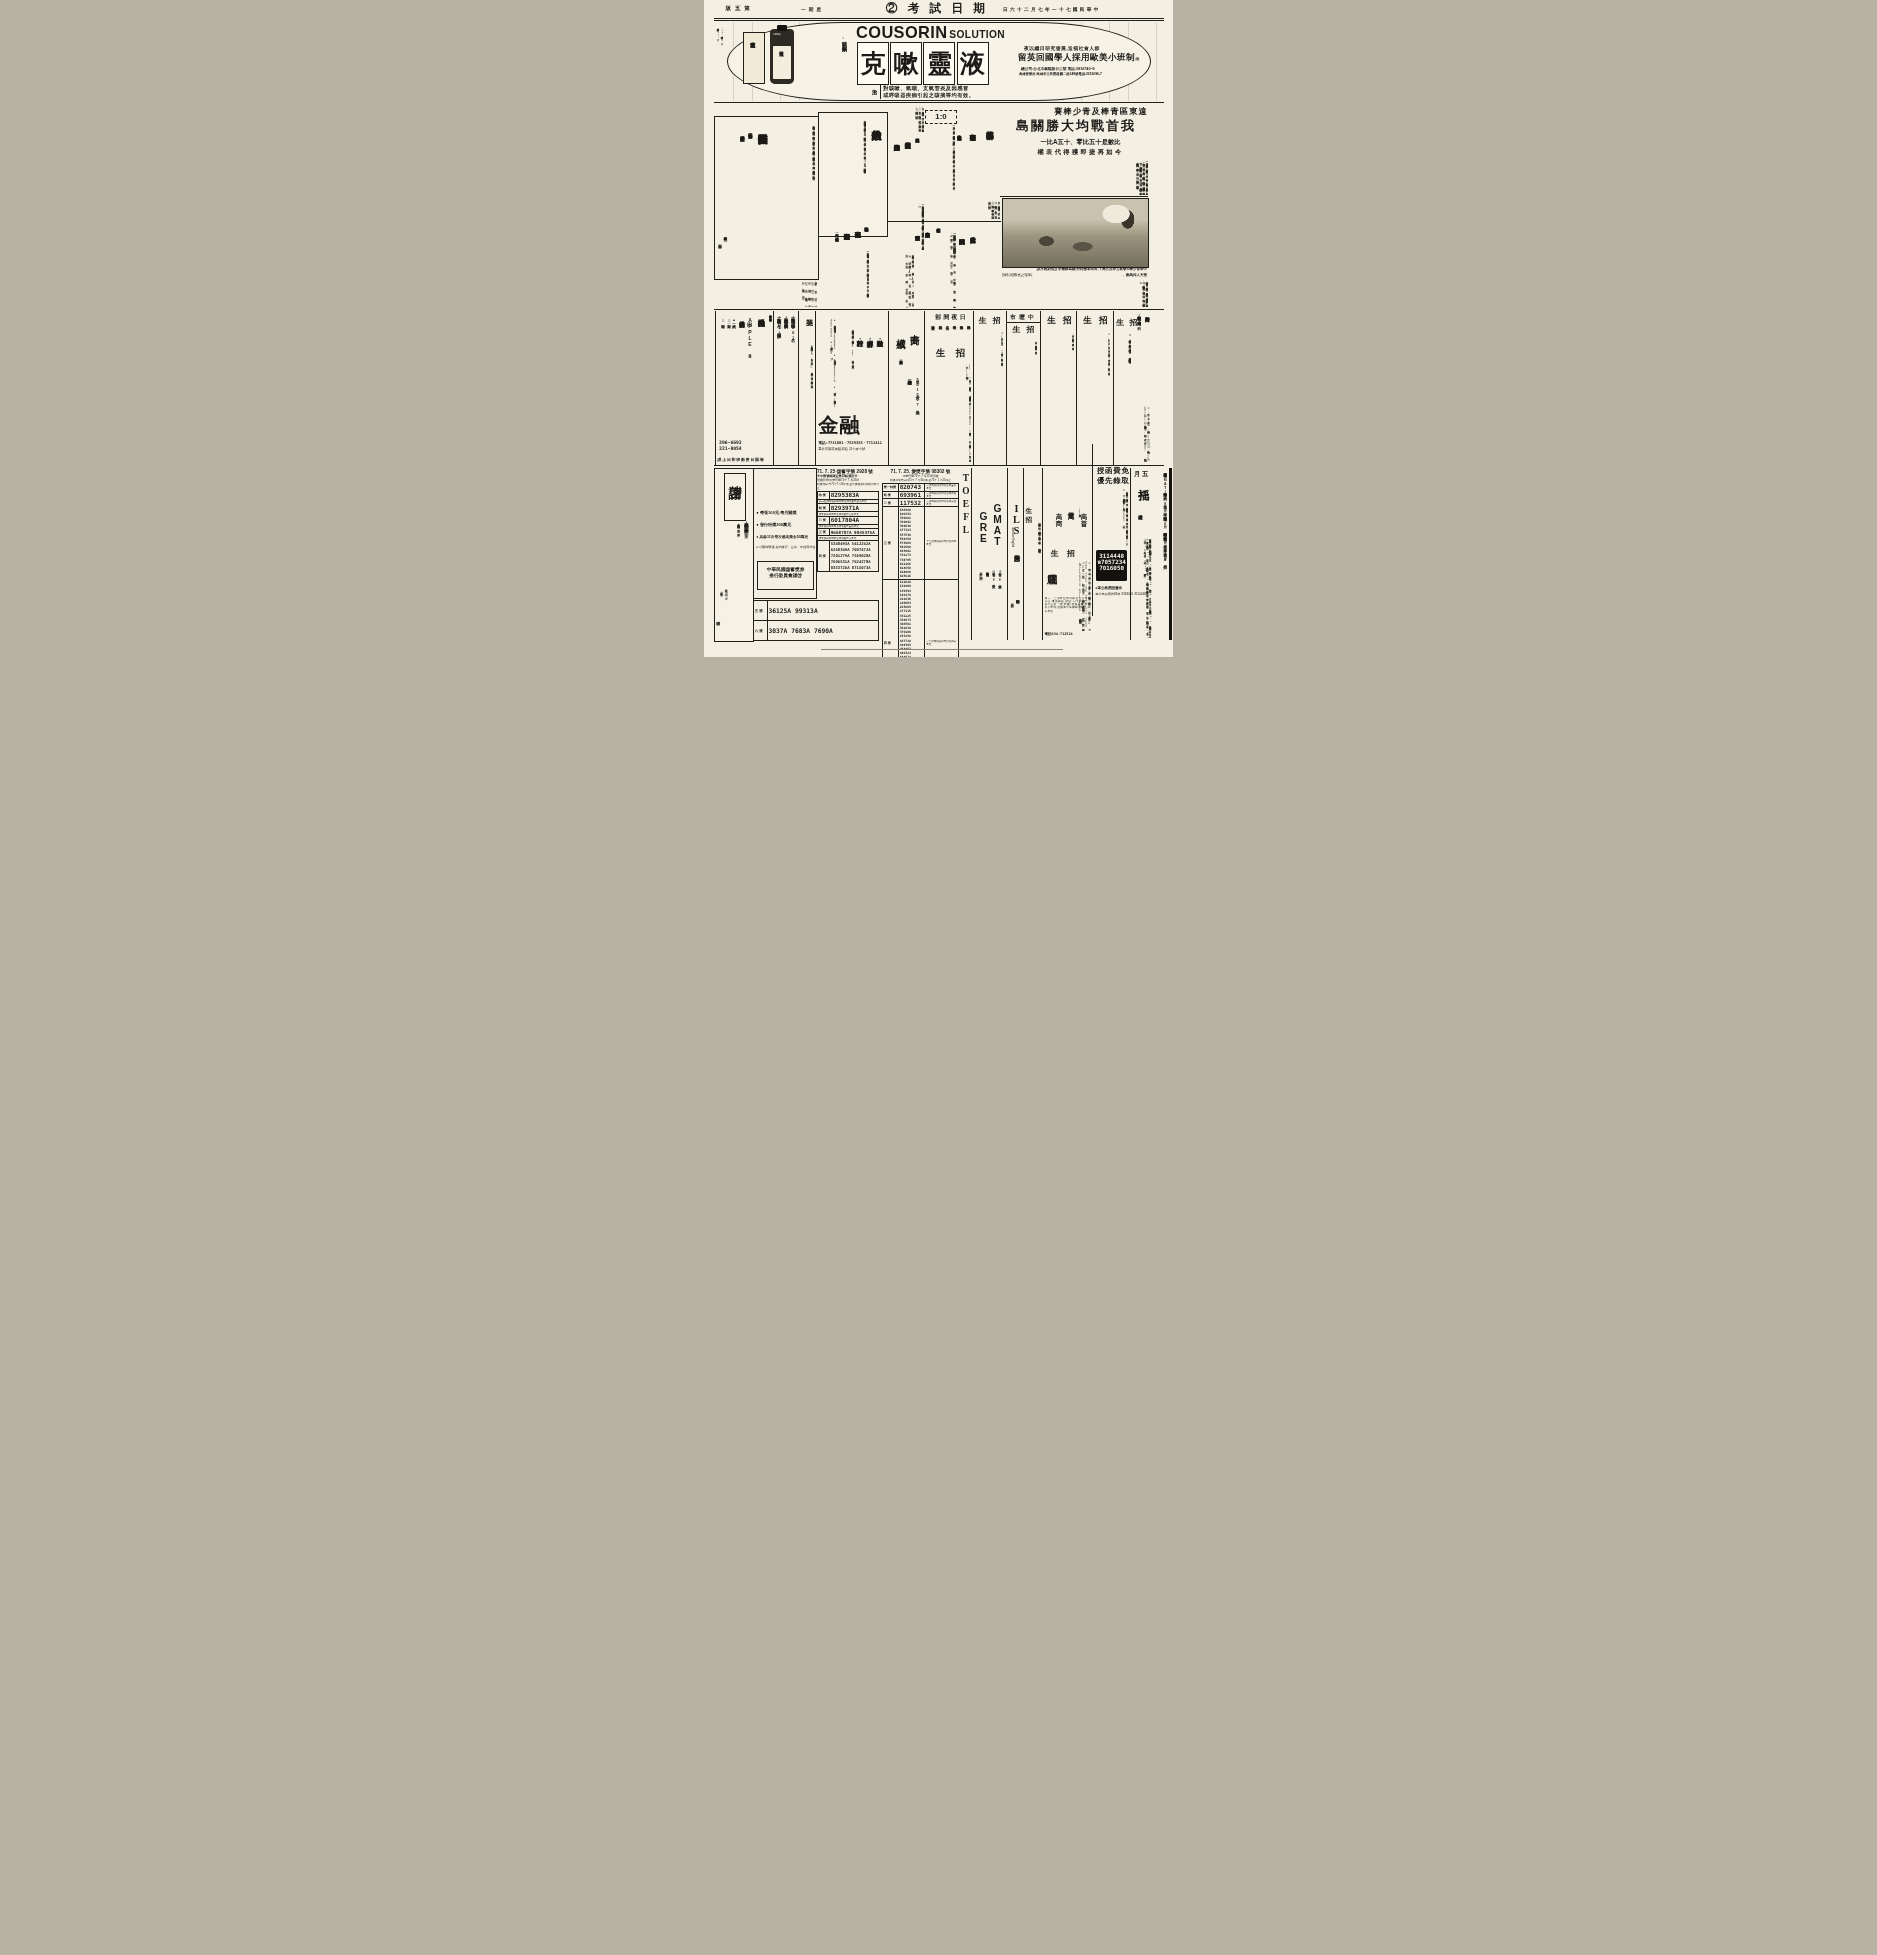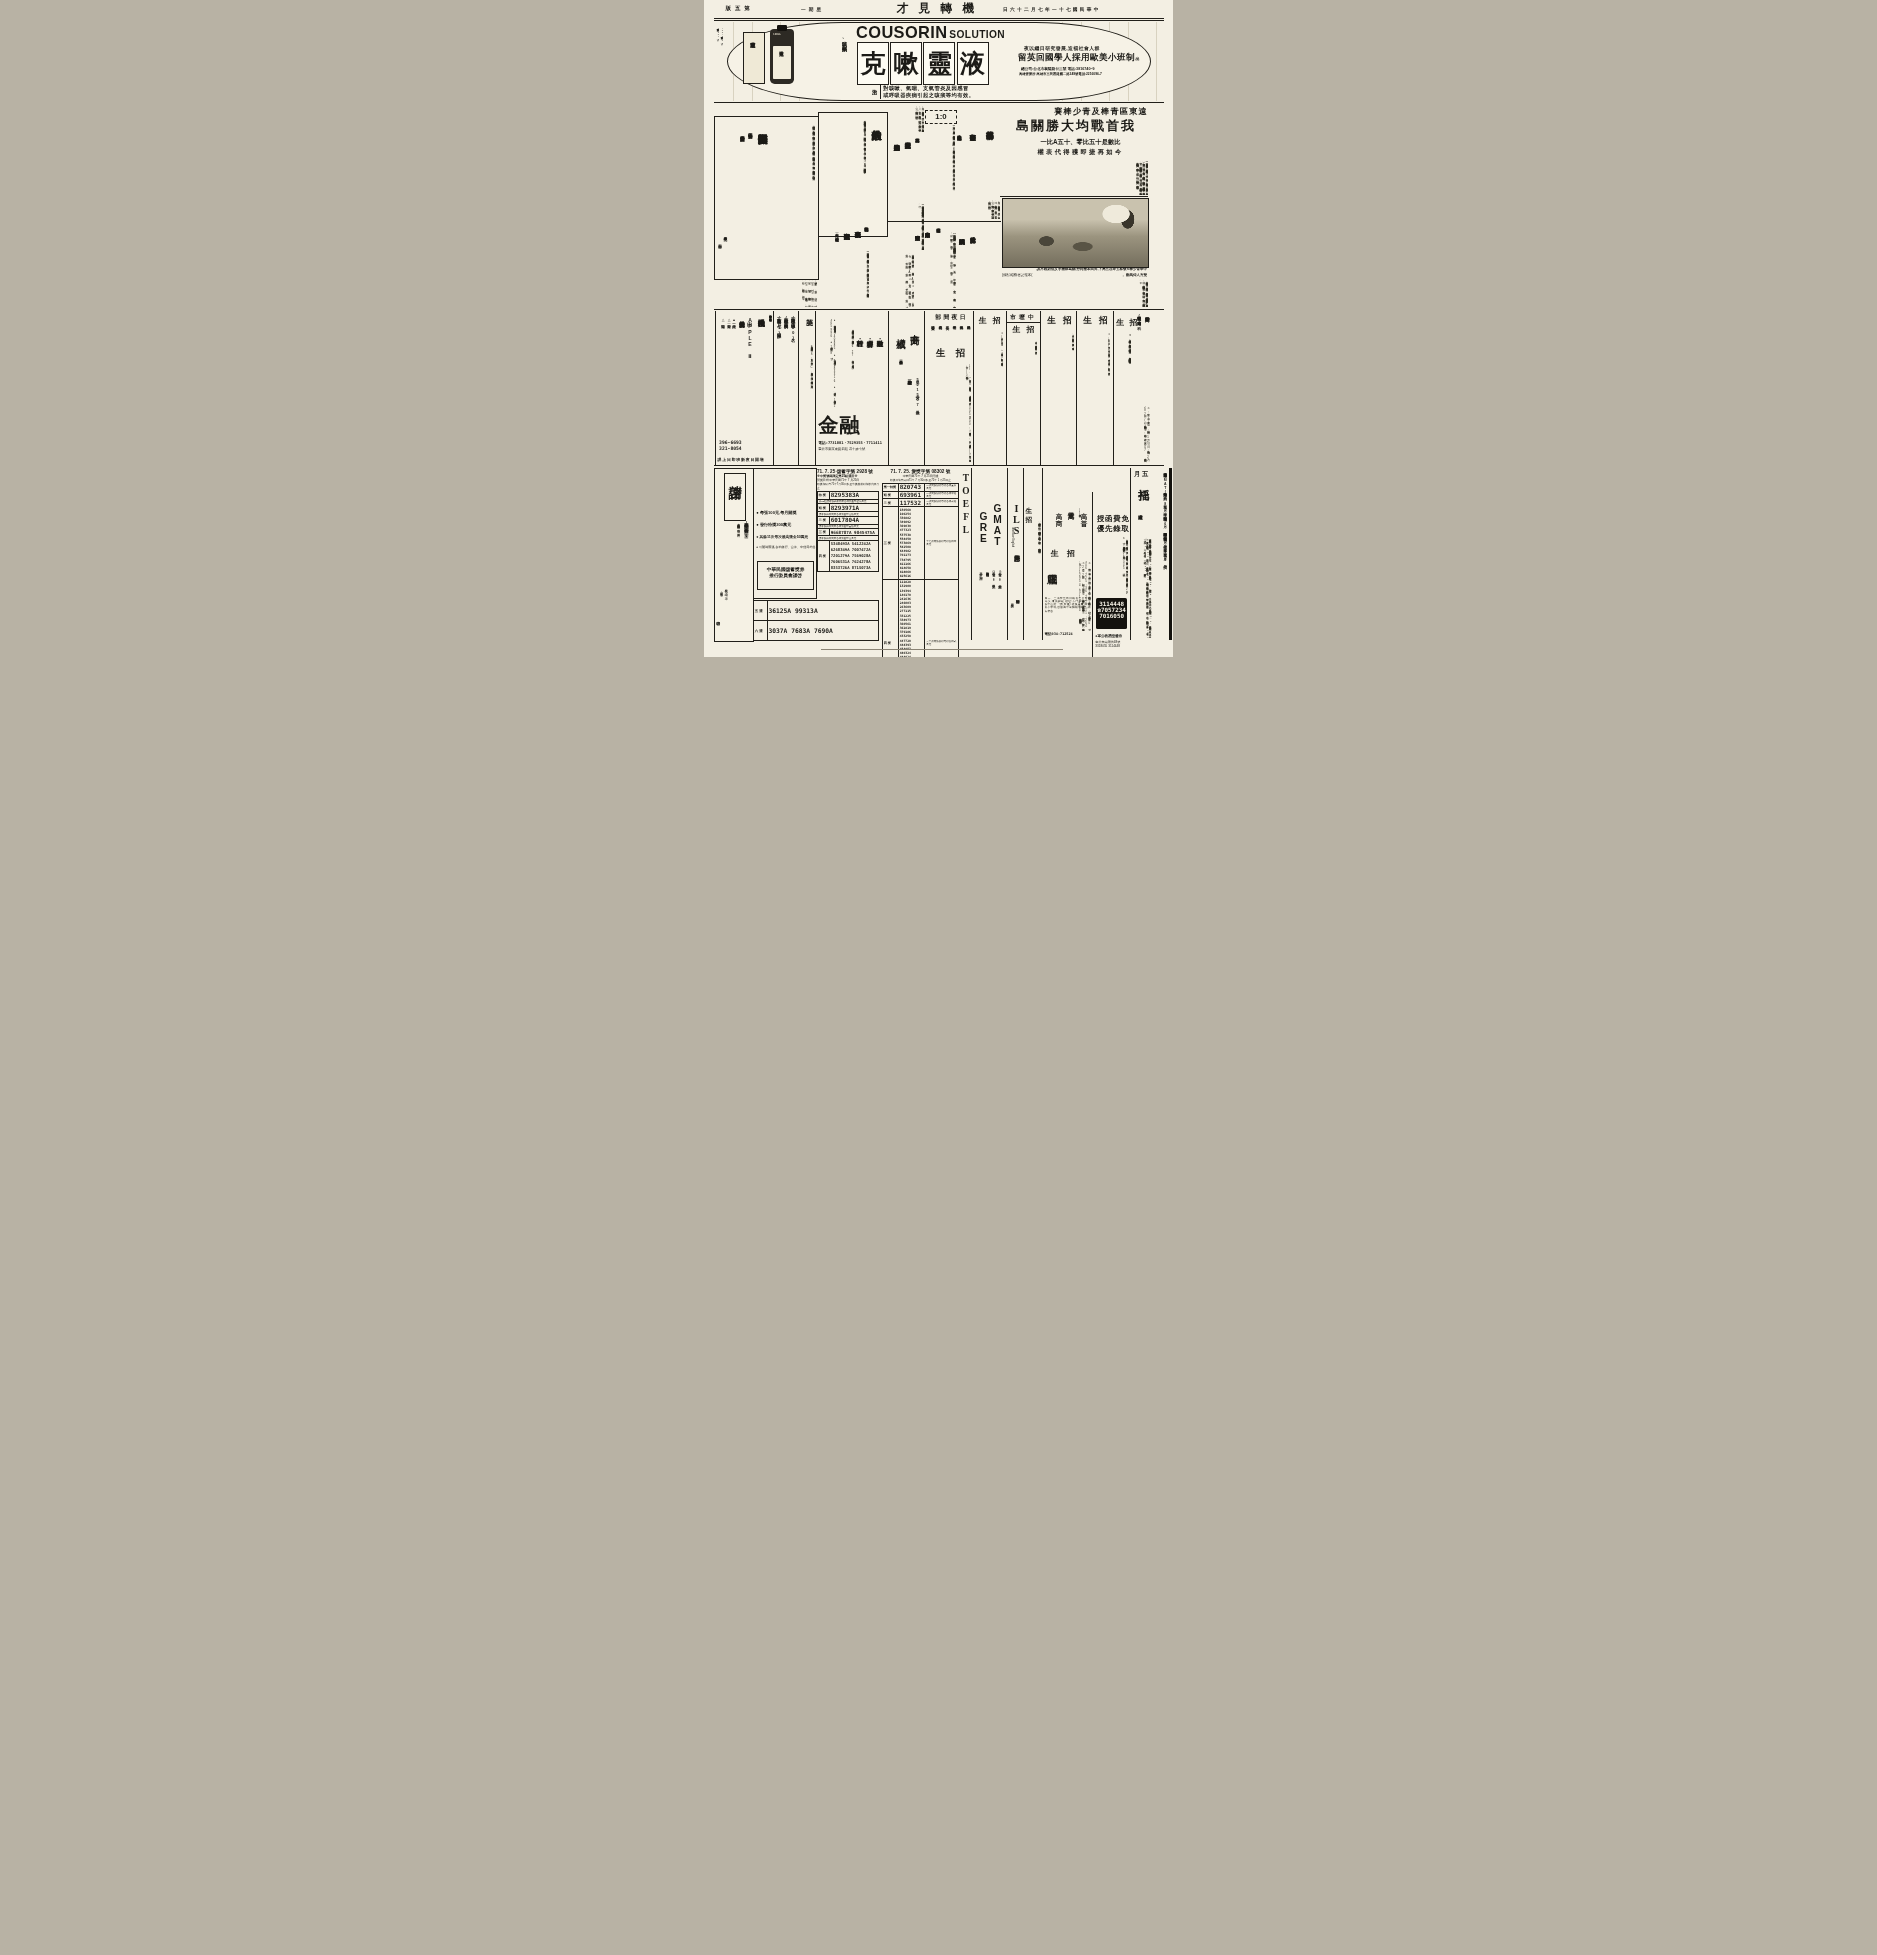--- a/index.html
+++ b/index.html
@@ -26,21 +26,21 @@
     radial-gradient(31px 14px at 55% 70%,#595445 0 30%,transparent 34%),
     linear-gradient(#c9c2ae 0 30%,#9b947f 55%,#746e5d);}
 </style>
 </head>
 <body>
 
 <div id="page">
 
   <div class="abs b" style="left:21.5px;top:4.7px;font-size:5.5px;letter-spacing:3.9px;">版五第</div>
   <div class="abs b" style="left:97px;top:5.5px;font-size:4.7px;letter-spacing:3.1px;">一期星</div>
-  <div class="abs b serif" style="left:178px;top:0.8px;width:117px;text-align:center;font-size:11.7px;letter-spacing:10.2px;">才見轉機</div>
+  <div class="abs b serif" style="left:178px;top:0.8px;width:117px;text-align:center;font-size:11.7px;letter-spacing:10.2px;">②考試日期</div>
   <div class="abs b" style="left:299px;top:5.9px;font-size:4.7px;letter-spacing:2.3px;">日六十二月七年一十七國民華中</div>
   <div class="abs rule" style="left:9.8px;top:17.6px;width:450px;height:0.8px;"></div>
   <div class="abs rule" style="left:9.8px;top:19.6px;width:450px;height:0.4px;"></div>
 
   <div class="abs grid" style="left:11px;top:21.5px;width:447px;height:79px;">
     <div class="abs" style="left:11.7px;top:0.8px;width:422px;height:77px;border:1.2px solid #211f1a;border-radius:50% / 92%;background:#f6f2e6;"></div>
 
     <div class="abs v" style="left:2.3px;top:5.9px;height:66px;font-size:2.3px;">內衛署藥製字第02764號</div>
     <div class="abs v" style="left:6.3px;top:5.9px;height:66px;font-size:2.3px;">(71)北市衛藥廣字第146號</div>
 
@@ -373,21 +373,21 @@
     <div class="abs v" style="right:11px;top:41px;height:23.5px;font-size:2.7px;">(夜補校)</div>
     <div class="abs v b" style="right:17px;top:39px;height:35px;font-size:6.6px;">高電子</div>
     <div class="abs v b" style="right:29px;top:39px;height:27px;font-size:6.6px;">高 商</div>
     <div class="abs b" style="left:7.8px;top:80px;font-size:7.8px;letter-spacing:3.1px;">生 招</div>
     <div class="abs v bt" style="left:11.7px;top:93px;width:36px;height:70px;">①高普、高電子、高商、補初一(男女兼收)各三班(夜補班同,年齡不限)②校址:三重市大智街260號 聯營車306,225,36,221,11,264格致站下 ③七月24日至28日報名,七月卅一日考試 ④設有獎學金:軍人子女清寒學生可減學費 ⑤管理嚴格,教學認眞,簡章備索 電話:9712954,9710164 閉路電視・語言中心・微電腦設備</div>
     <div class="abs v b" style="left:1.6px;top:98px;height:27px;font-size:10.2px;">電腦</div>
     <div class="abs bt" style="left:1.6px;top:129px;width:46px;height:34px;font-size:2.7px;">高二、三插班生即日報名七月廿七考試 優先錄取 校址:石門水庫十一份中山路一號(客運) 校風嚴肅,特聘美小班制,首創高中電腦輔導教學,備有宿舍</div>
     <div class="abs b num" style="left:1.6px;top:164px;font-size:3.5px;">電話034-712524</div>
   </div>
 
-  <div class="abs" style="left:388px;top:492px;width:38px;height:172px;border-left:0.4px solid #211f1a;">
+  <div class="abs" style="left:388px;top:444px;width:38px;height:172px;border-left:0.4px solid #211f1a;padding-left:35px;">
     <div class="abs b" style="left:3.9px;top:22px;font-size:7.4px;letter-spacing:0.8px;">授函費免</div>
     <div class="abs b" style="left:3.9px;top:32px;font-size:7.4px;letter-spacing:0.8px;">優先錄取</div>
     <div class="abs v bt" style="left:2.3px;top:45px;width:33px;height:58px;">報載高中五專聯考榜首傳人王孟石 訓練反應・增強記憶 人人可學,由速讀創始人王孟石教授個別通信指導,僅收教材費 另有暑假班、兒童班、面授班 北車站對面南陽街三號四樓 北市信義路四段30巷22弄6號 自傳立等公費留學榜首多人均出自王氏 ●百元郵撥16045王孟石收</div>
     <div class="abs" style="left:3.1px;top:106px;width:31px;height:31px;background:#14120e;border-radius:1.6px;color:#f6f2e6;text-align:center;">
       <div class="b num" style="font-size:5.9px;margin-top:3.1px;">3114448</div>
       <div class="b num" style="font-size:5.9px;">☎7057234</div>
       <div class="b num" style="font-size:5.9px;">7016050</div>
     </div>
     <div class="abs b" style="left:2.3px;top:142px;font-size:3.5px;">●軍公教憑證優待</div>
     <div class="abs" style="left:2.3px;top:148px;font-size:3.1px;">臺北市南陽街48號 3318055 3114448</div>

